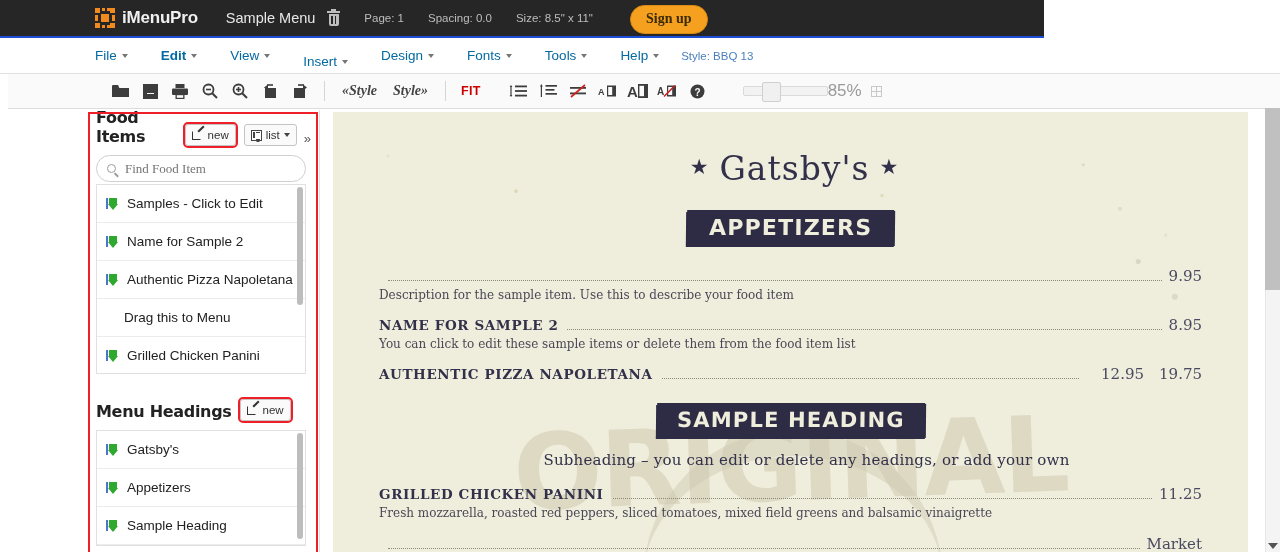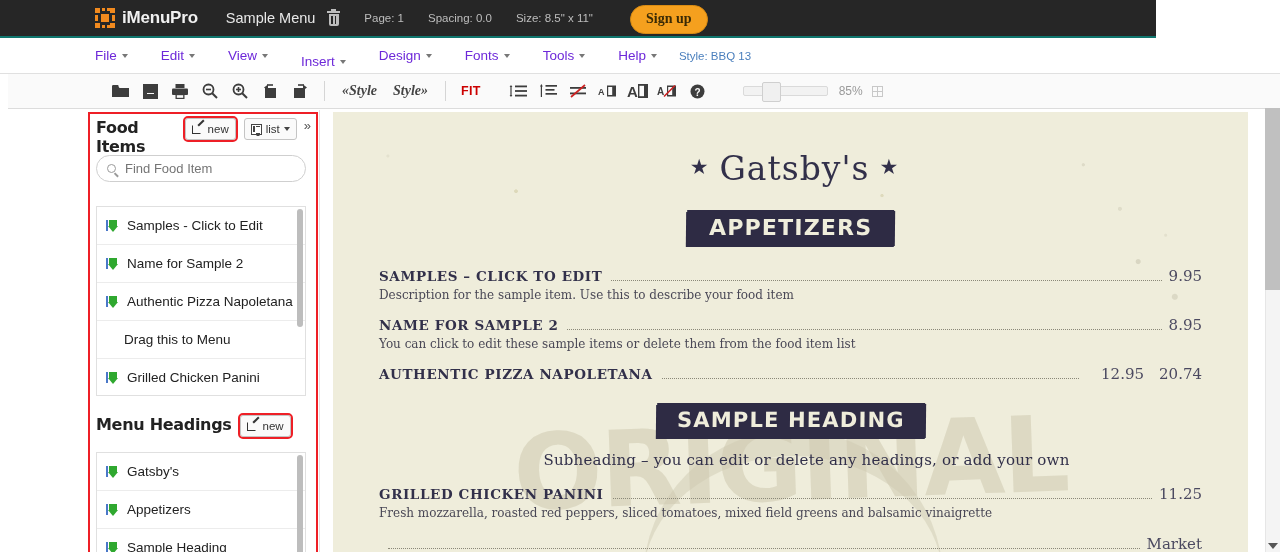--- a/index.html
+++ b/index.html
@@ -6,23 +6,23 @@
   html, body {
     margin: 0; padding: 0;
     width: 1280px; height: 552px;
     overflow: hidden;
     font-family: "Liberation Sans", sans-serif;
     background: #ffffff;
   }
 
   
   .topbar {
-    position: absolute; left: 0; top: 0; width: 1156px; height: 38px;
+    position: absolute; left: 0; top: 0; width: 1044px; height: 38px;
     background: #262626;
-    border-bottom: 2px solid #0f766e;
+    border-bottom: 2px solid #1d4ed8;
     display: flex; align-items: center;
   }
   .brand-logo {
     margin-left: 95px; width: 20px; height: 20px; position: relative;
     display: inline-block;
   }
   .brand-logo i {
     position: absolute; background: #f28a1e; display: block;
   }
   .bl1 { left:0; top:0; width:5px; height:5px; }
@@ -77,21 +77,21 @@
     font-family: "Liberation Serif", serif;
   }
 
   
   .menubar {
     position: absolute; left:0; top: 38px; width: 1280px; height: 36px;
     background: #fff; border-bottom: 1px solid #e0e0e0;
     display: flex; align-items: center;
   }
   .menubar .mi {
-    font-size: 13.5px; color: #6d28d9; padding: 4px 0; cursor: pointer;
+    font-size: 13.5px; color: #0369a1; padding: 4px 0; cursor: pointer;
     white-space: nowrap;
   }
   .caret {
     display: inline-block; margin-left: 5px;
     border-left: 3.5px solid transparent;
     border-right: 3.5px solid transparent;
     border-top: 4px solid #777;
     vertical-align: middle;
   }
   .style-link {
@@ -120,38 +120,38 @@
     padding: 0 6px; letter-spacing: 0.3px;
   }
   .zoomslider {
     width: 85px; height: 10px; background: #f2f2f2; border: 1px solid #dadada;
     border-radius: 2px; position: relative; margin-left: 6px; cursor: pointer;
   }
   .zoomthumb {
     position: absolute; left: 18px; top: -5px; width: 19px; height: 20px;
     background: #f0f0f0; border: 1px solid #cfcfcf; border-radius: 2px;
   }
-  .zoompct { font-size: 12px; color: #9a9a9a; margin-left: 11px; }
+  .zoompct { font-size: 17px; color: #9a9a9a; }
   .gridicon { margin-left: 9px; width: 11px; height: 11px; border:1px solid #c8c8c8; position:relative; cursor:pointer;}
   .gridicon::before{content:'';position:absolute;left:4px;top:0;width:1px;height:9px;background:#c8c8c8;}
   .gridicon::after{content:'';position:absolute;top:4px;left:0;width:9px;height:1px;background:#c8c8c8;}
 
   
   .leftpanel {
     position: absolute; left: 0; top: 110px; width: 320px; height: 442px;
     background: #fff; border-right: 1px solid #e2e2e2;
   }
   .redbox {
     position: absolute; left: 88px; top: 112px; width: 230px; height: 440px;
     border: 2px solid #ee1f26; border-bottom: none;
     pointer-events: none; z-index: 40;
   }
   .panel-inner { position: absolute; left: 96px; top: 118px; width: 215px; }
   .sec-head {
-    display: flex; align-items: flex-start; height: 28px;
+    display: flex; align-items: flex-end; height: 28px;
   }
   .sec-title {
     font-size: 16px; font-weight: bold; color: #222;
     font-family: "DejaVu Sans", sans-serif; letter-spacing: -0.3px;
   }
   .minibtn {
     border: 1px solid #c4c4c4; background: #fafafa; border-radius: 3px;
     height: 22px; padding: 0 6px; display: inline-flex; align-items: center;
     font-size: 11.5px; color: #333; cursor: pointer; margin-left: 8px;
   }
@@ -190,25 +190,25 @@
   .mag {
     width: 9px; height: 9px; border: 1.5px solid #9a9a9a; border-radius: 50%;
     position: relative; margin-right: 7px; flex: none;
   }
   .mag::after {
     content:''; position:absolute; right:-4px; bottom:-3px; width:5px; height:1.5px;
     background:#9a9a9a; transform: rotate(45deg);
   }
   .searchbox input {
     border: none; outline: none; font-size: 13px; color: #a21caf;
-    width: 100%; background: transparent; font-family:Liberation Sans, sans-serif;
+    width: 100%; background: transparent; font-family:Liberation Serif, serif;
   }
 
   .listwrap {
-    margin-top: 24px; width: 210px; border: 1px solid #e0e0e0;
+    margin-top: 2px; width: 210px; border: 1px solid #e0e0e0;
     background: #fff; position: relative; overflow: hidden;
   }
   .listrow {
     height: 38px; display: flex; align-items: center; padding-left: 9px;
     border-bottom: 1px solid #ececec; font-size: 13.5px; color: #222;
     cursor: pointer; background: #fff;
   }
   .listrow:last-child { border-bottom: none; }
   .listrow.plain { padding-left: 27px; color:#222; }
   .drag-ic {
@@ -355,21 +355,21 @@
   <span class="tb-meta">Spacing: 0.0</span>
   <span class="tb-meta">Size: 8.5" x 11"</span>
   <div class="signup">Sign up</div>
 </div>
 
 <div class="menubar">
   <div style="width:95px"></div>
   <div class="mi" style="margin-right:33px;">
     <span>File</span><span class="caret"></span>
   </div>
-  <div class="mi" style="margin-right:33px;">
+  <div class="mi" style="margin-right:33px;font-weight:bold;">
     <span>Edit</span><span class="caret"></span>
   </div>
   <div class="mi" style="margin-right:33px;">
     <span>View</span><span class="caret"></span>
   </div>
   <div class="mi" style="margin-right:33px;margin-top:12px;">
     <span>Insert</span><span class="caret"></span>
   </div>
   <div class="mi" style="margin-right:33px;">
     <span>Design</span><span class="caret"></span>
@@ -627,42 +627,41 @@
     <span class="star">★</span><span>Gatsby's</span><span class="star">★</span>
   </div>
 
   <div class="badge-wrap">
     <span class="badge">APPETIZERS</span>
   </div>
 
   <div class="items">
     <div class="item">
       <div class="item-line">
-        <span class="item-name">SAMPLES – CLICK TO EDIT</span>
         <span class="leader"></span>
         <span class="item-price">9.95</span>
       </div>
       <div class="item-desc">Description for the sample item. Use this to describe your food item</div>
     </div>
 
     <div class="item">
       <div class="item-line">
         <span class="item-name">NAME FOR SAMPLE 2</span>
         <span class="leader"></span>
         <span class="item-price">8.95</span>
       </div>
       <div class="item-desc">You can click to edit these sample items or delete them from the food item list</div>
     </div>
 
     <div class="item" style="margin-bottom:6px;">
       <div class="item-line">
         <span class="item-name">AUTHENTIC PIZZA NAPOLETANA</span>
         <span class="leader"></span>
         <span class="item-price col">12.95</span>
-        <span class="item-price col">20.74</span>
+        <span class="item-price col">19.75</span>
       </div>
     </div>
   </div>
 
   <div class="badge-wrap" style="margin-top:20px;">
     <span class="badge small">SAMPLE HEADING</span>
   </div>
   <div class="subhead">Subheading – you can edit or delete any headings, or add your own</div>
 
   <div class="items" style="margin-top:16px;">

